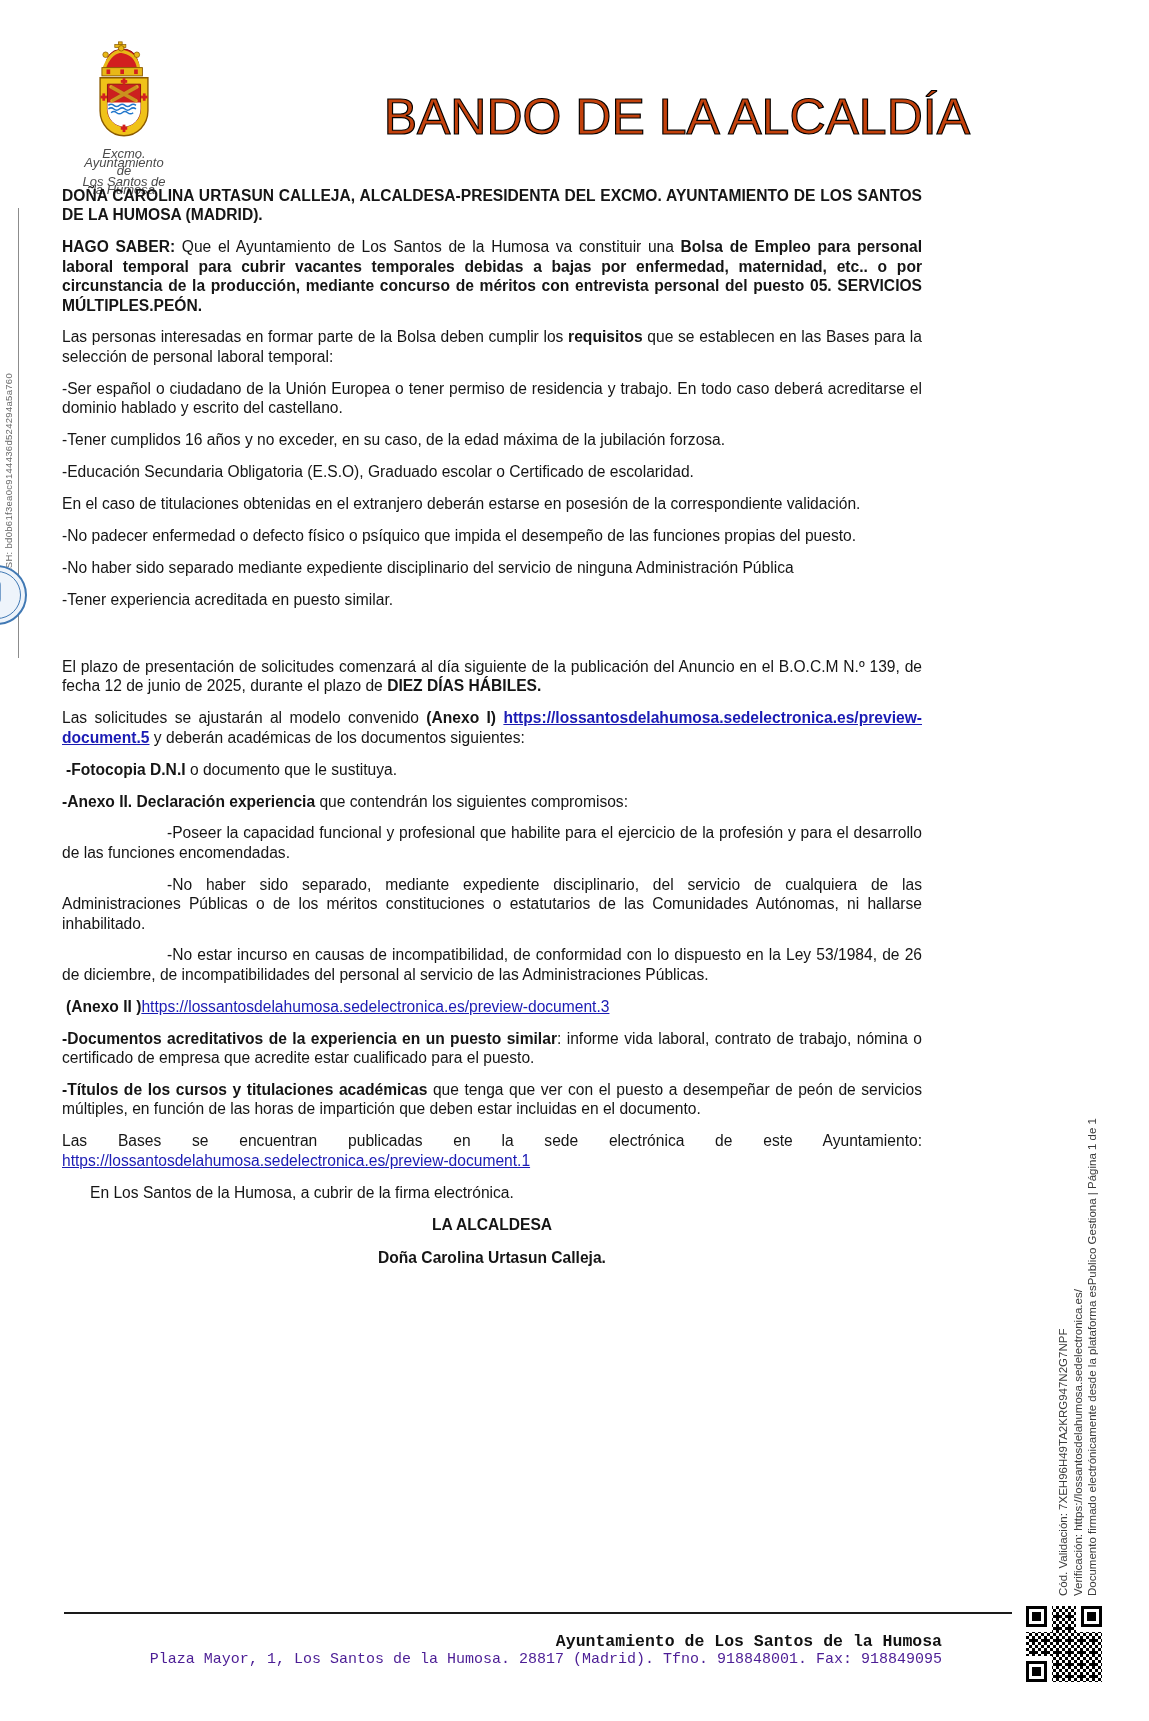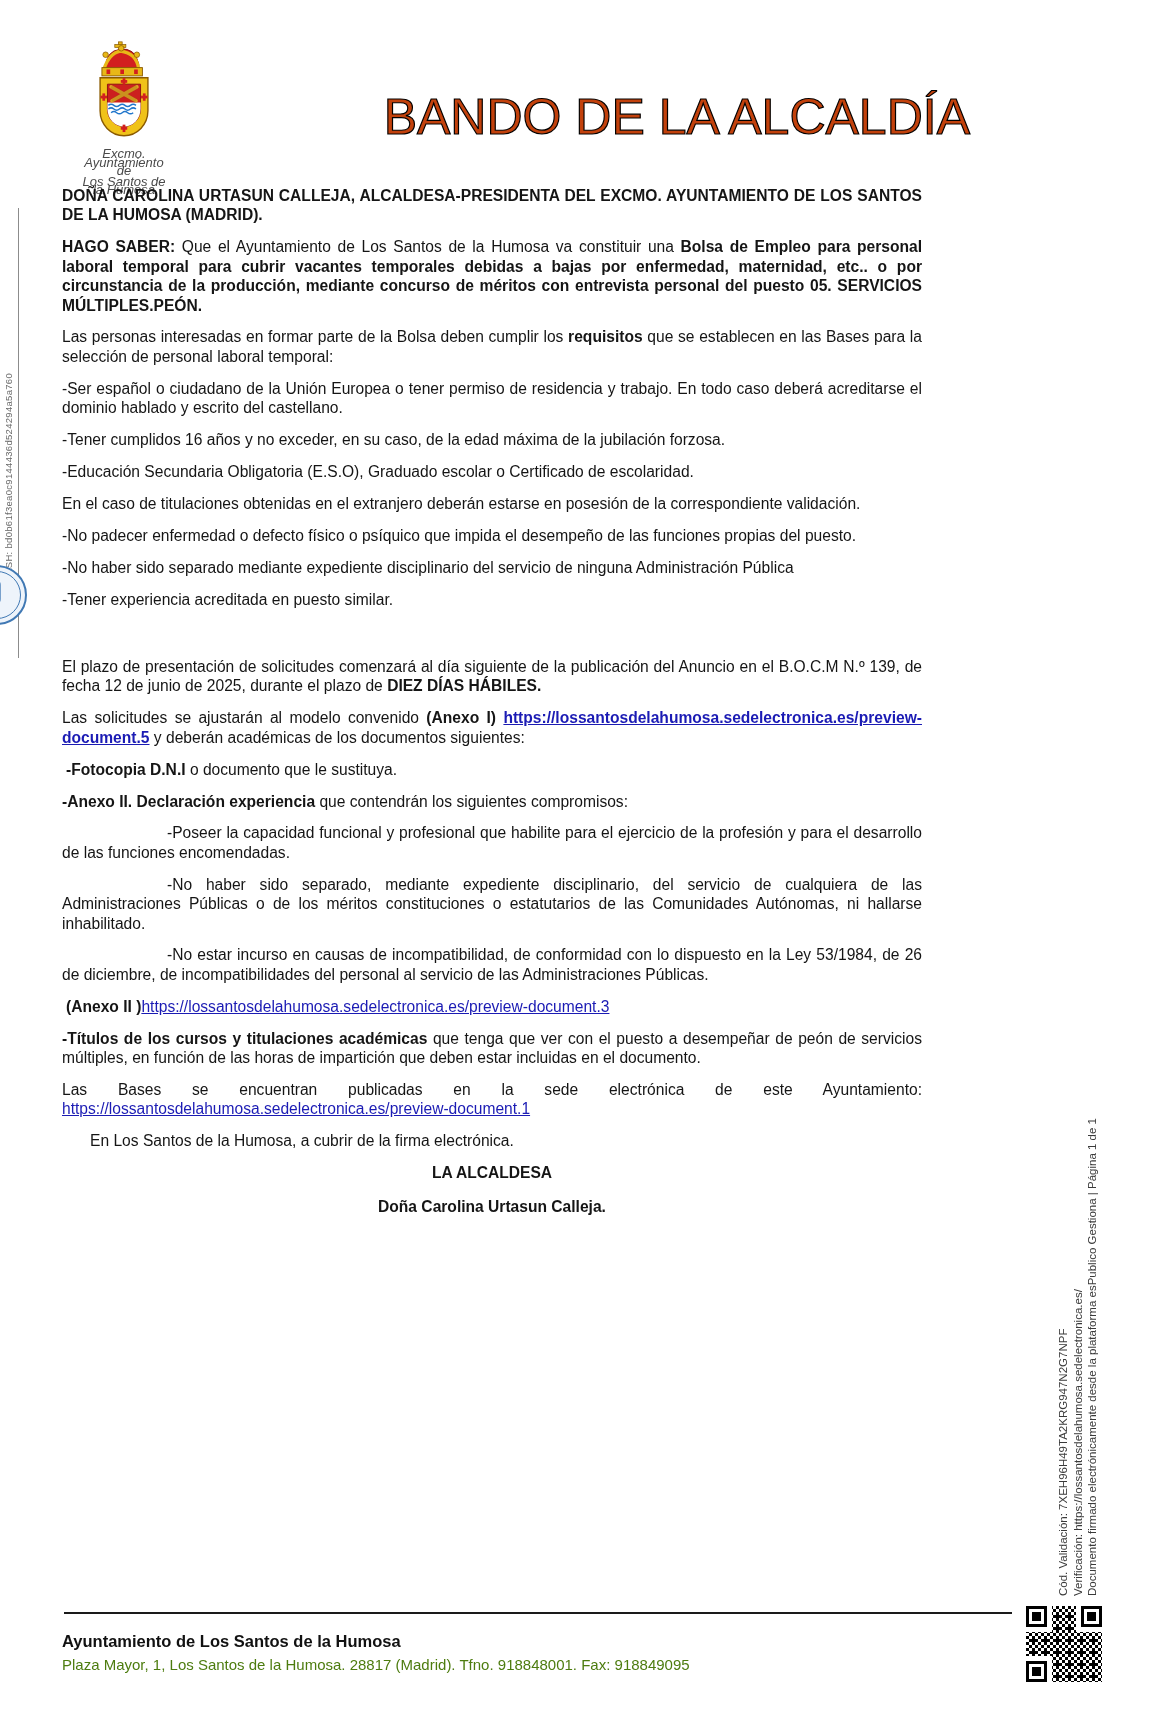--- a/index.html
+++ b/index.html
@@ -24,23 +24,23 @@
   a.doclink{color:#1b1bb4;text-decoration:underline;}
   a.doclink.b{font-weight:bold;}
   .indent{text-indent:105px;}
   .small-indent{text-indent:28px;}
   .gap-before{margin-top:48px !important;}
   .padleft{padding-left:4px;}
   
   .sig{font-weight:bold;text-align:center;margin-bottom:14px !important;}
   
   #footer-rule{position:absolute;left:64px;top:1612px;width:948px;height:2px;background:#1a1a1a;}
-  #footer{position:absolute;left:62px;top:1632px;width:880px;text-align:left;}
+  #footer{position:absolute;left:62px;top:1632px;width:880px;text-align:right;font-family:Liberation Mono, monospace;}
   #footer .f-title{font-weight:bold;font-size:16.5px;color:#111;}
-  #footer .f-address{font-size:15px;color:#4d7c0f;margin-top:5px;}
+  #footer .f-address{font-size:15px;color:#4c1d95;}
   
   #side-right{
     position:absolute;left:1056px;top:1596px;width:540px;height:44px;
     transform:rotate(-90deg);transform-origin:0 0;
     font-size:11.5px;line-height:14.5px;color:#3a3a3a;white-space:nowrap;
   }
   
   #side-left{
     position:absolute;left:3px;top:582px;width:300px;height:12px;
     transform:rotate(-90deg);transform-origin:0 0;
@@ -134,20 +134,21 @@
     <p class="padleft"><span class="b">-Fotocopia D.N.I</span><span> o documento que le sustituya.</span></p>
 
     <p><span class="b">-Anexo II. Declaración experiencia</span><span> que contendrán los siguientes compromisos:</span></p>
 
     <p class="indent">-Poseer la capacidad funcional y profesional que habilite para el ejercicio de la profesión y para el desarrollo de las funciones encomendadas.</p>
     <p class="indent">-No haber sido separado, mediante expediente disciplinario, del servicio de cualquiera de las Administraciones Públicas o de los méritos constituciones o estatutarios de las Comunidades Autónomas, ni hallarse inhabilitado.</p>
     <p class="indent">-No estar incurso en causas de incompatibilidad, de conformidad con lo dispuesto en la Ley 53/1984, de 26 de diciembre, de incompatibilidades del personal al servicio de las Administraciones Públicas.</p>
 
     <p class="padleft"><span class="b">(Anexo II )</span><a href="#" class="doclink">https://lossantosdelahumosa.sedelectronica.es/preview-document.3</a></p>
 
+    <p><span class="b">-Documentos acreditativos de la experiencia en un puesto similar</span><span>: informe vida laboral, contrato de trabajo, nómina o certificado de empresa que acredite estar cualificado para el puesto.</span></p>
 
     <p><span class="b">-Títulos de los cursos y titulaciones académicas</span><span> que tenga que ver con el puesto a desempeñar de peón de servicios múltiples, en función de las horas de impartición que deben estar incluidas en el documento.</span></p>
 
     <p><span>Las Bases se encuentran publicadas en la sede electrónica de este Ayuntamiento:</span> <a href="#" class="doclink">https://lossantosdelahumosa.sedelectronica.es/preview-document.1</a></p>
 
     <p class="small-indent">En Los Santos de la Humosa, a cubrir de la firma electrónica.</p>
 
     <p class="sig">LA ALCALDESA</p>
     <p class="sig">Doña Carolina Urtasun Calleja.</p>
   </div>

